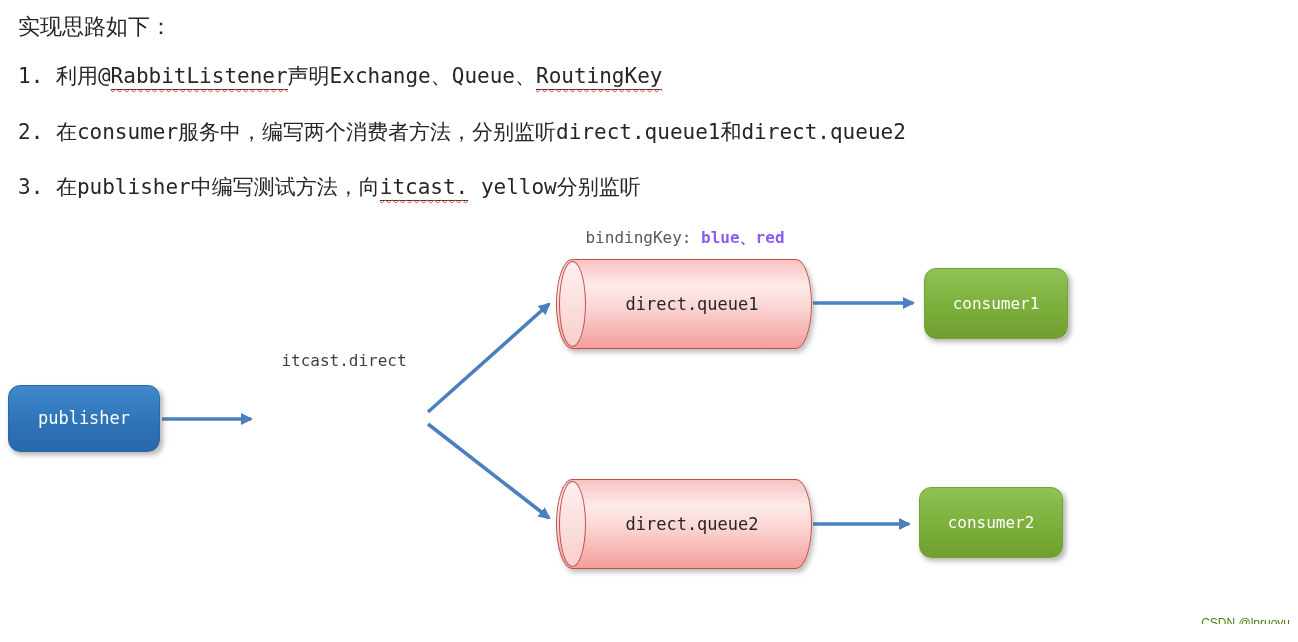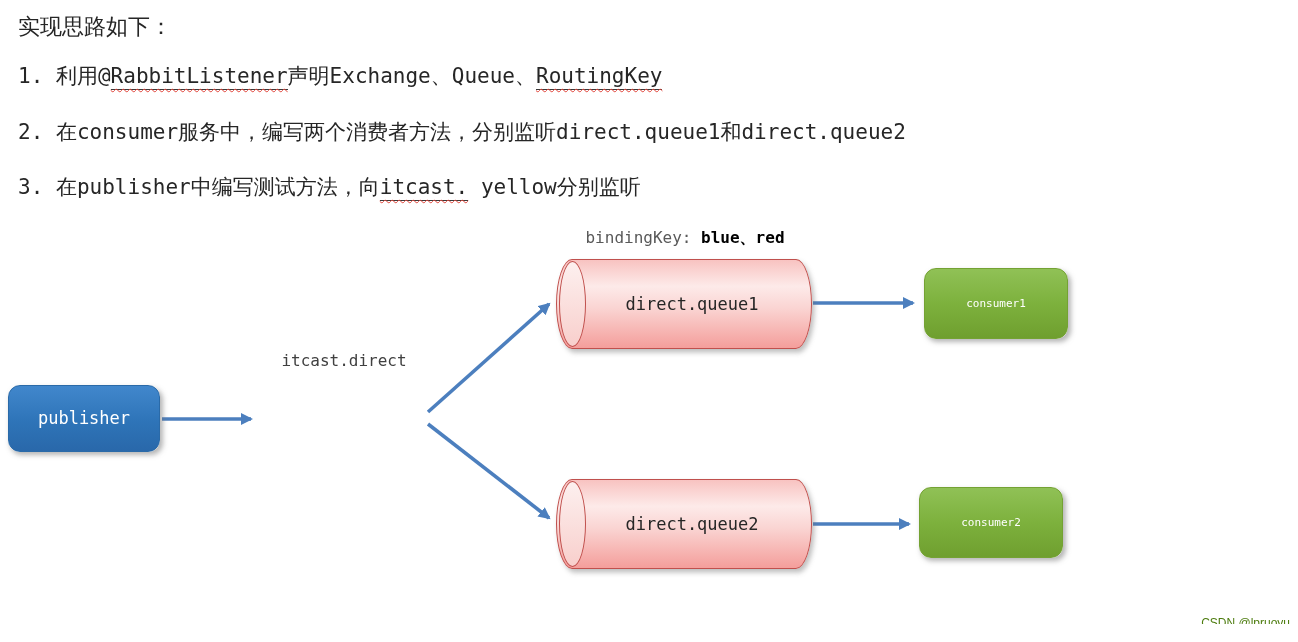--- a/index.html
+++ b/index.html
@@ -34,21 +34,21 @@
   .publisher .lbl { line-height:65px; color:#fff; font-size:17px; }
 
   .consumer {
     width:144px; height:71px; border-radius:12px;
     background:linear-gradient(180deg,#90c156 0%,#7db13d 50%,#6f9f2f 100%);
     border:1px solid #74a233;
     box-shadow:2.5px 3px 5px rgba(110,110,110,.5);
   }
   .consumer1 { left:924px; top:268px; }
   .consumer2 { left:919px; top:487px; }
-  .consumer .lbl { line-height:69px; color:#fff; font-size:11px; }
+  .consumer .lbl { line-height:69px; color:#fff; font-size:16px; }
 
   
   .vcyl {
     left:263px; top:391px; width:162px; height:61px;
     background:linear-gradient(180deg,#d8c9ef 0%,#e9e0f7 45%,#d3c1eb 78%,#c9b4e6 100%);
     border:1.5px solid #8465a5; border-radius:50%/15px;
     box-shadow:2.5px 3px 5px rgba(110,110,110,.45);
   }
   .vcyl::before {
     content:""; position:absolute; left:0; right:0; top:0; height:27px;
@@ -105,21 +105,21 @@
     </defs>
     <g stroke="#4c7fbe" stroke-width="3.6" fill="none">
       <line x1="162" y1="419" x2="251" y2="419" marker-end="url(#ah)"></line>
       <line x1="428" y1="412" x2="549" y2="304" marker-end="url(#ah)"></line>
       <line x1="428" y1="424" x2="549" y2="518" marker-end="url(#ah)"></line>
       <line x1="813" y1="303" x2="913" y2="303" marker-end="url(#ah)"></line>
       <line x1="813" y1="524" x2="909" y2="524" marker-end="url(#ah)"></line>
     </g>
   </svg>
 
-  <div class="binding binding-top"><span class="mono" style="color: rgb(89, 89, 89);">bindingKey: </span><span class="mono b" style="color: #000000;">blue、red</span></div>
+  <div class="binding binding-top"><span class="mono" style="color: rgb(89, 89, 89);">bindingKey: </span><span class="mono b" style="color: #8b5cf6;">blue、red</span></div>
 
   <div class="exchange-name mono">itcast.direct</div>
 
   <div class="shape publisher">
     <span class="lbl mono">publisher</span>
   </div>
 
 
   <div class="shape hcyl queue1">
     <span class="lbl mono">direct.queue1</span>

